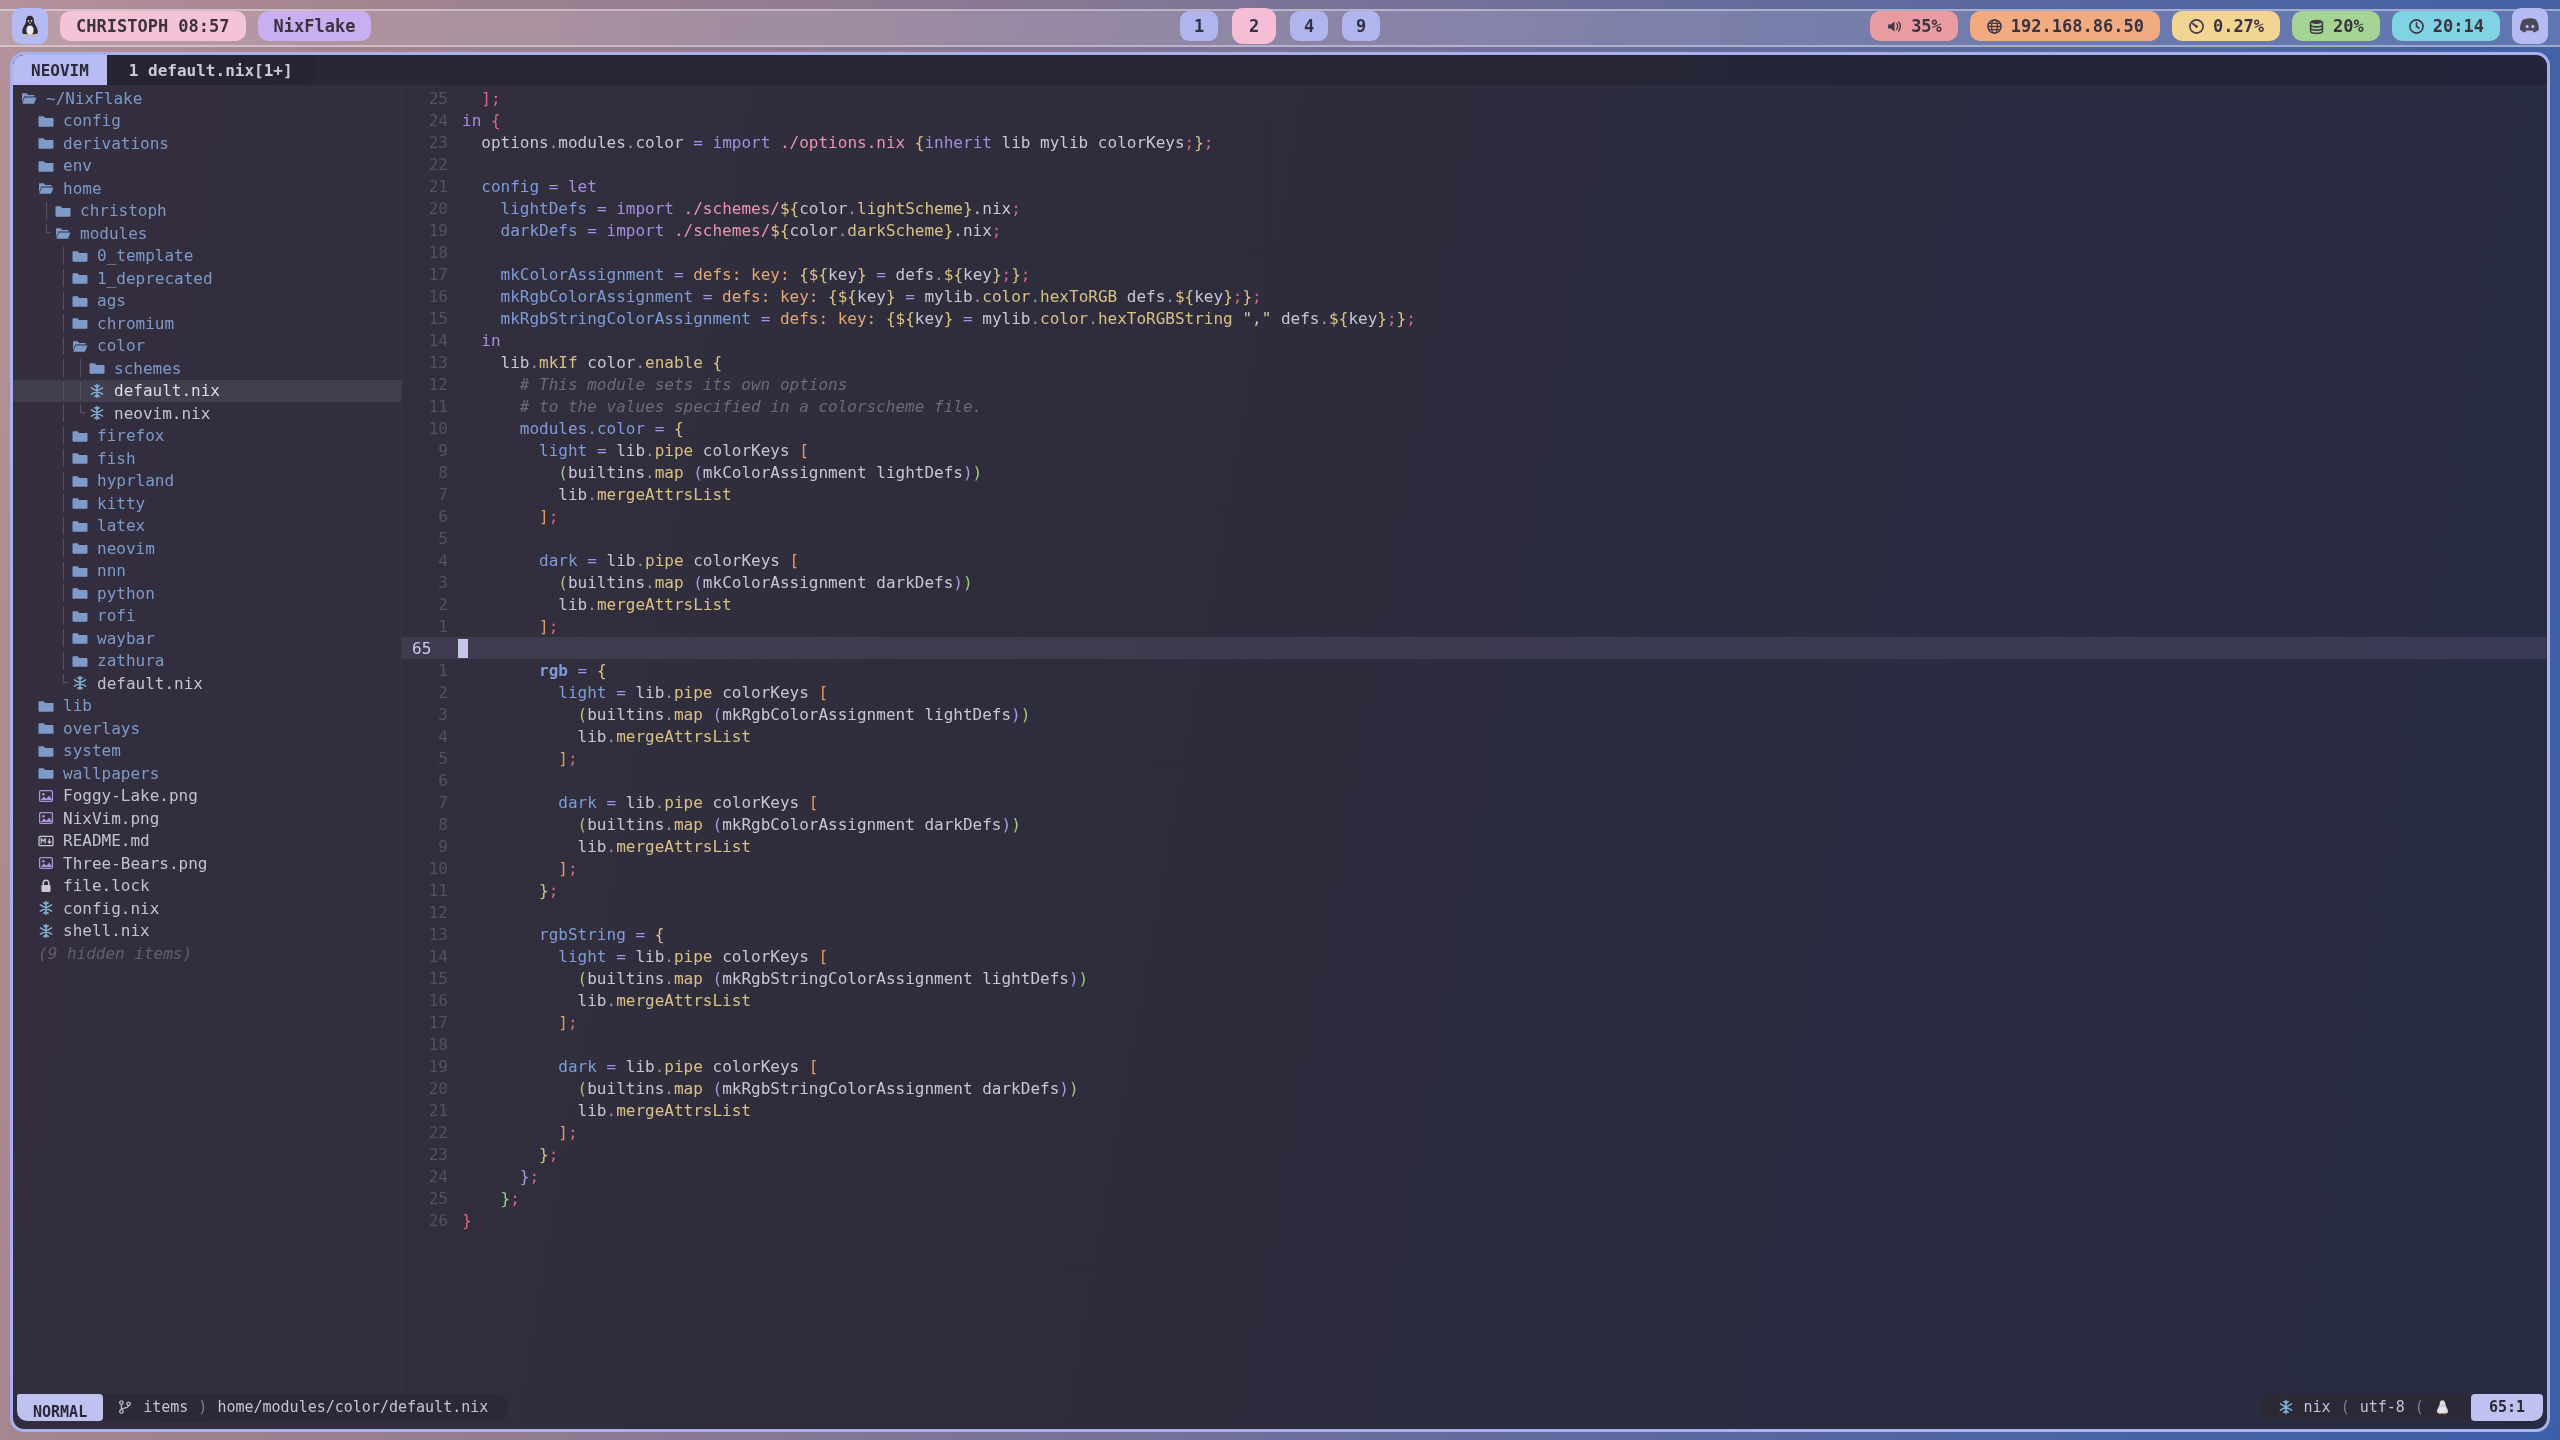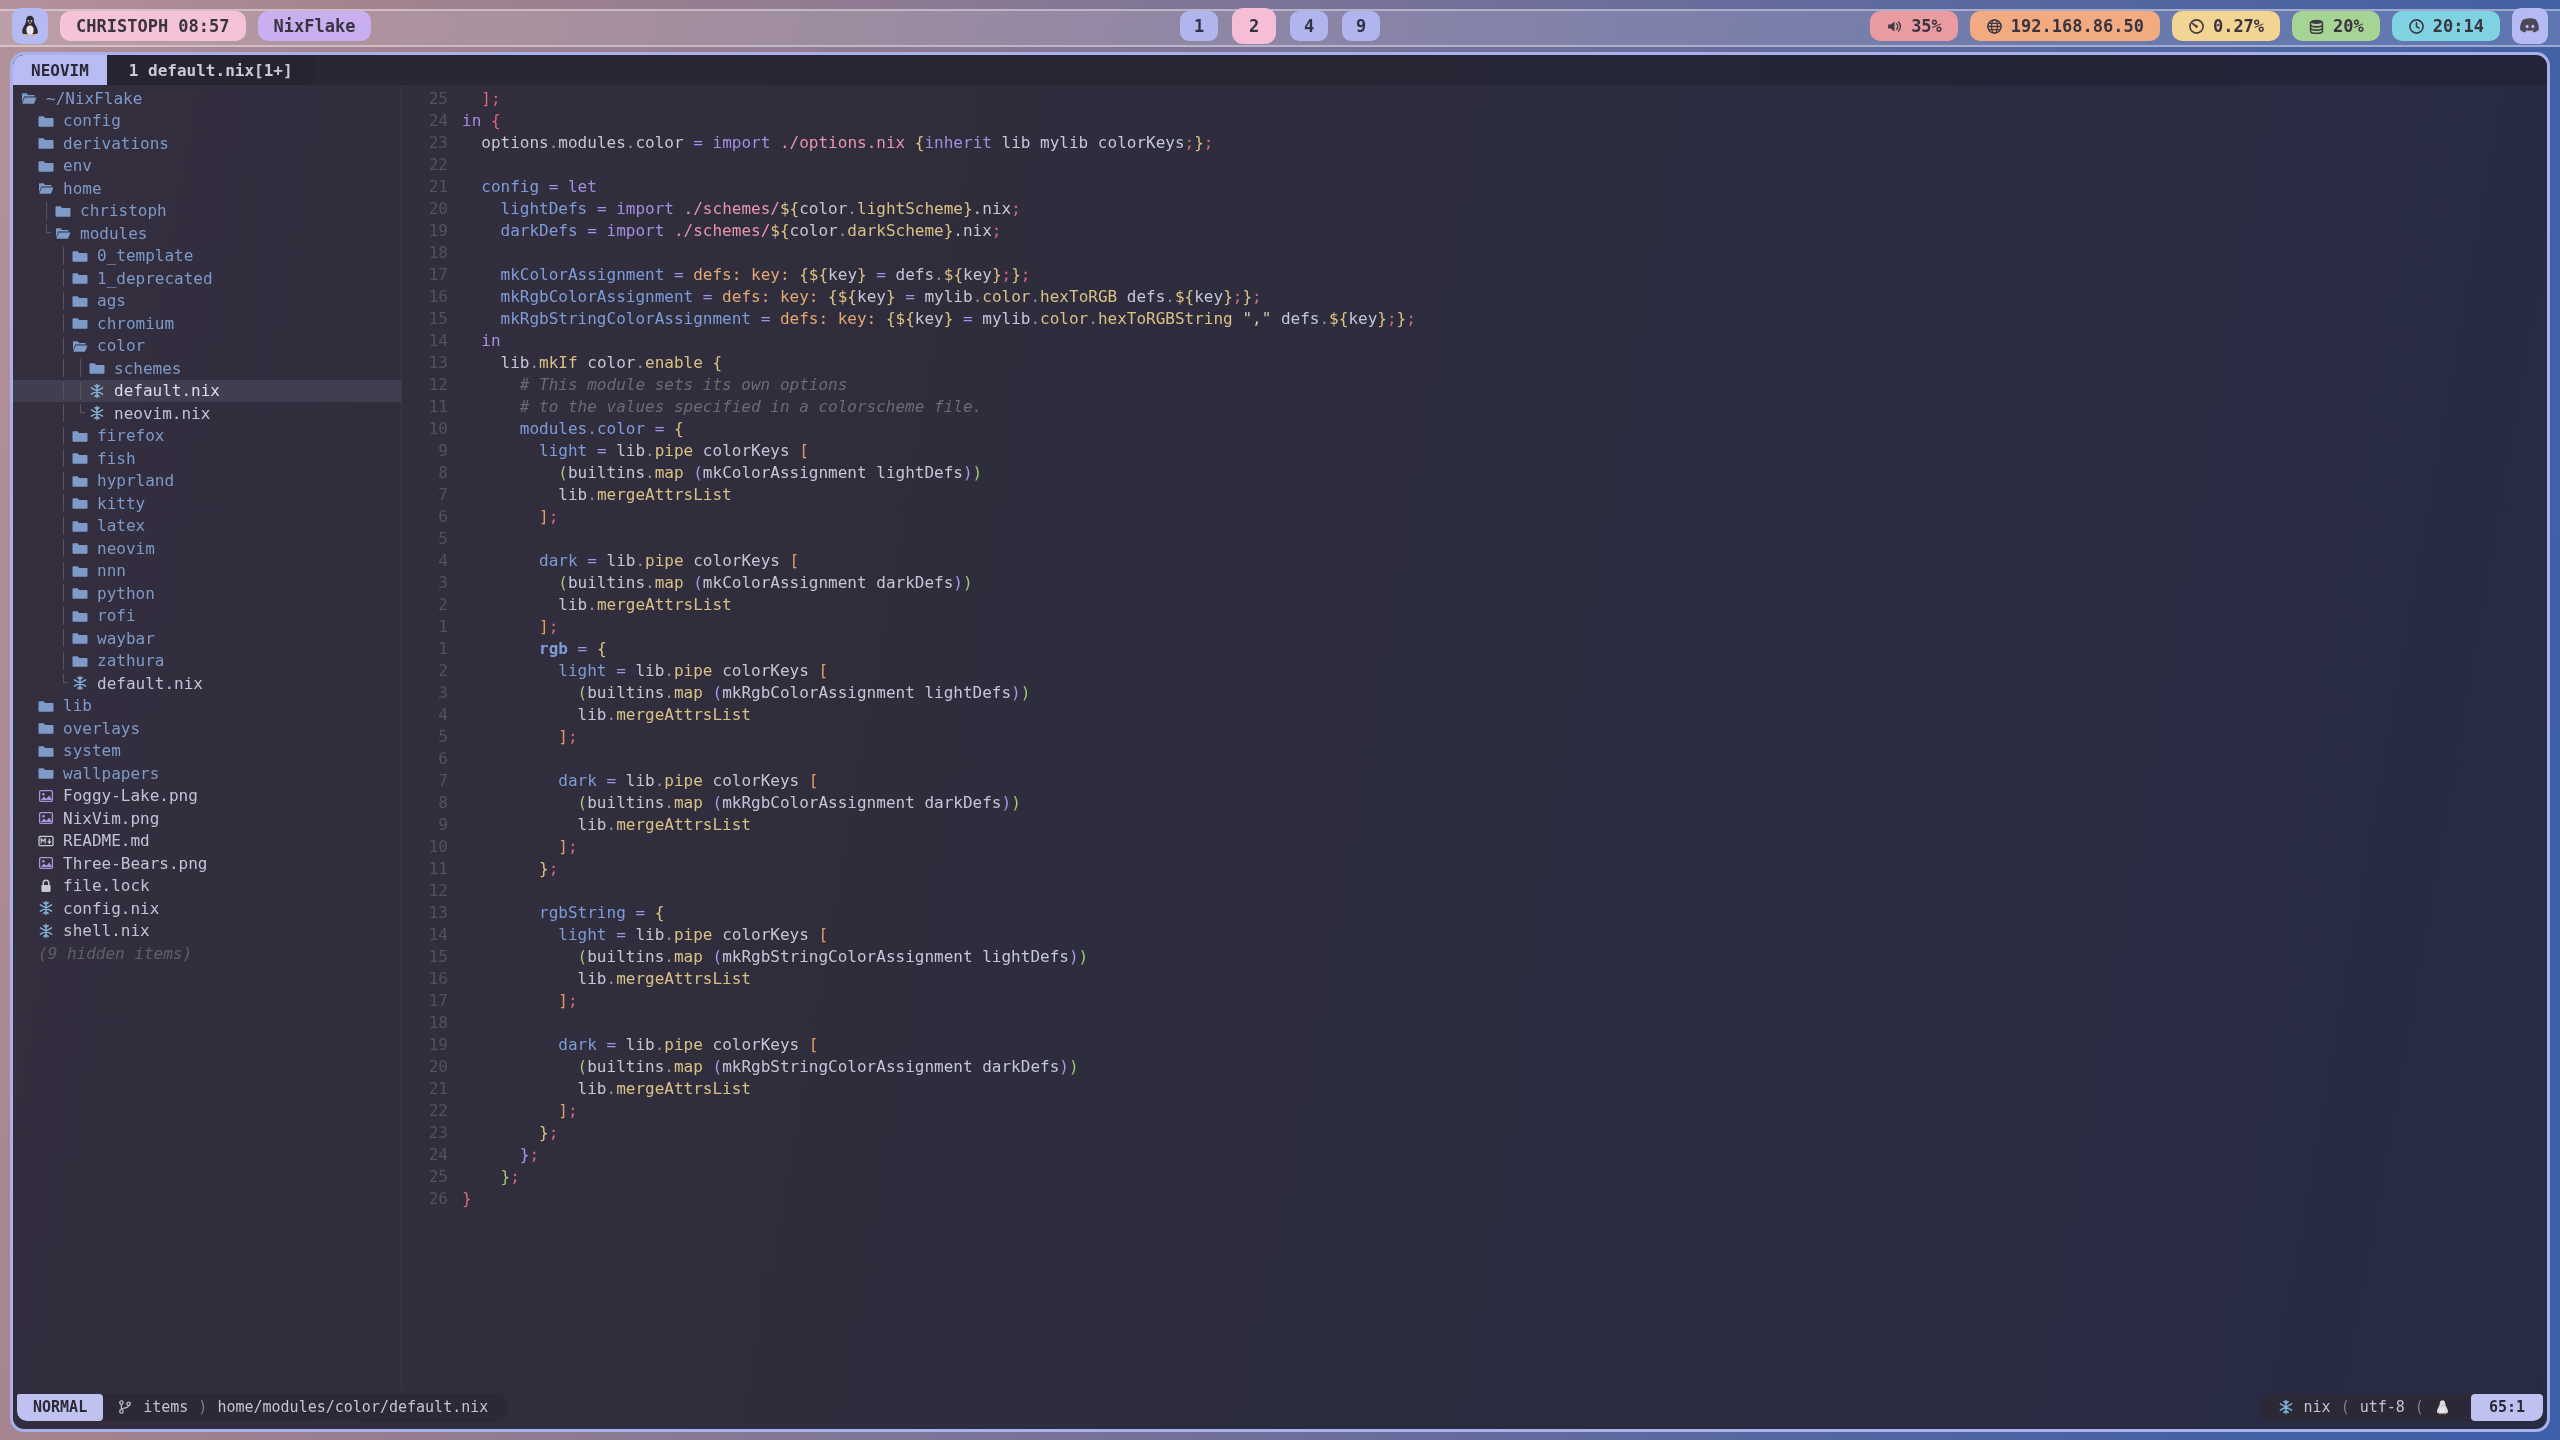--- a/index.html
+++ b/index.html
@@ -55,21 +55,21 @@
   .crow .src{white-space:pre;font-size:16px;}
   .crow.cursorline{background:rgba(150,144,184,0.15);}
   .crow.cursorline .ln{text-align:left;padding-left:10px;padding-right:0;color:#c9cbee;}
   .cursor{display:inline-block;width:9.6px;height:19px;background:#c6c6ea;vertical-align:middle;}
   
   .statusbar{position:absolute;left:0;right:0;bottom:0;height:38px;display:flex;
     align-items:center;justify-content:space-between;padding:0 4px 6px 4px;box-sizing:border-box;}
   .sb-left,.sb-right{display:flex;align-items:center;height:27px;}
   .chip{background:#bfc2f0;color:#2b2936;font-weight:bold;font-size:15px;height:27px;
     display:flex;align-items:center;padding:0 16px;}
-  .chip.mode{border-radius:2px 4px 4px 10px;}
+  .chip.mode{border-radius:2px 4px 4px 10px;align-items:flex-end;}
   .darkpill{background:#2b2935;height:27px;display:flex;align-items:center;gap:10px;
     font-size:15px;color:#c3c4d2;}
   .sb-left .darkpill{border-radius:0 12px 12px 0;padding:0 20px 0 14px;}
   .sb-right .darkpill{border-radius:12px 2px 2px 12px;padding:0 0 0 18px;}
   .sep{color:#7f7e90;}
   .chip.pos{border-radius:4px 4px 10px 4px;margin-left:10px;padding:0 18px;}
   .sb-ico{display:flex;align-items:center;}
   svg{display:block;}
 </style>
 </head>
@@ -421,20 +421,24 @@
           <span class="ln">3</span>
           <span class="src"><span style="color: rgb(197, 198, 214);">          </span><span style="color: rgb(163, 200, 120);">(</span><span style="color: rgb(197, 198, 214);">builtins</span><span style="color: rgb(147, 146, 163);">.</span><span style="color: rgb(217, 192, 135);">map</span><span style="color: rgb(197, 198, 214);"> </span><span style="color: rgb(171, 151, 232);">(</span><span style="color: rgb(197, 198, 214);">mkColorAssignment darkDefs</span><span style="color: rgb(171, 151, 232);">)</span><span style="color: rgb(163, 200, 120);">)</span></span>
         </div>
         <div class="crow">
           <span class="ln">2</span>
           <span class="src"><span style="color: rgb(197, 198, 214);">          </span><span style="color: rgb(197, 198, 214);">lib</span><span style="color: rgb(147, 146, 163);">.</span><span style="color: rgb(217, 192, 135);">mergeAttrsList</span></span>
         </div>
         <div class="crow">
           <span class="ln">1</span>
           <span class="src"><span style="color: rgb(197, 198, 214);">        </span><span style="color: rgb(230, 154, 98);">]</span><span style="color: rgb(217, 105, 124);">;</span></span>
+        </div>
+        <div class="crow cursorline">
+          <span class="ln">65</span>
+          <span class="src"><span class="cursor"></span></span>
         </div>
         <div class="crow">
           <span class="ln">1</span>
           <span class="src"><span style="color: rgb(197, 198, 214);">        </span><span style="color: rgb(126, 156, 216); font-weight: bold;">rgb</span><span style="color: rgb(197, 198, 214);"> </span><span style="color: rgb(162, 149, 232);">=</span><span style="color: rgb(197, 198, 214);"> </span><span style="color: rgb(220, 194, 131);">{</span></span>
         </div>
         <div class="crow">
           <span class="ln">2</span>
           <span class="src"><span style="color: rgb(197, 198, 214);">          </span><span style="color: rgb(126, 156, 216);">light</span><span style="color: rgb(197, 198, 214);"> </span><span style="color: rgb(162, 149, 232);">=</span><span style="color: rgb(197, 198, 214);"> </span><span style="color: rgb(197, 198, 214);">lib</span><span style="color: rgb(147, 146, 163);">.</span><span style="color: rgb(217, 192, 135);">pipe</span><span style="color: rgb(197, 198, 214);"> colorKeys </span><span style="color: rgb(230, 154, 98);">[</span></span>
         </div>
         <div class="crow">

